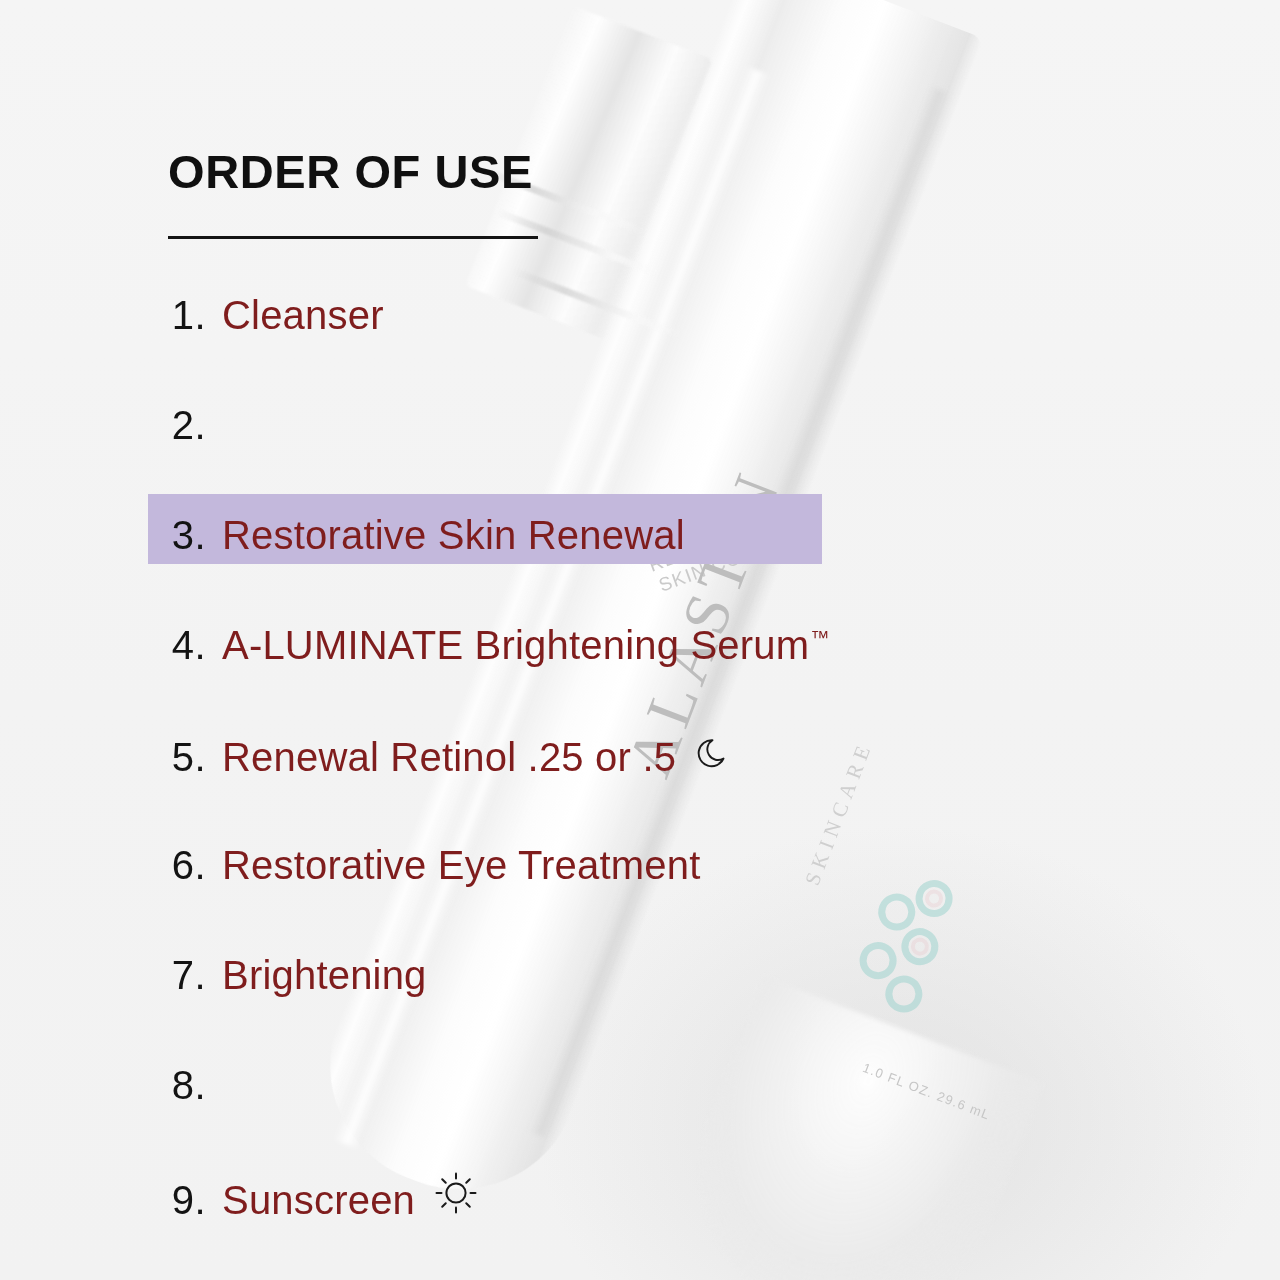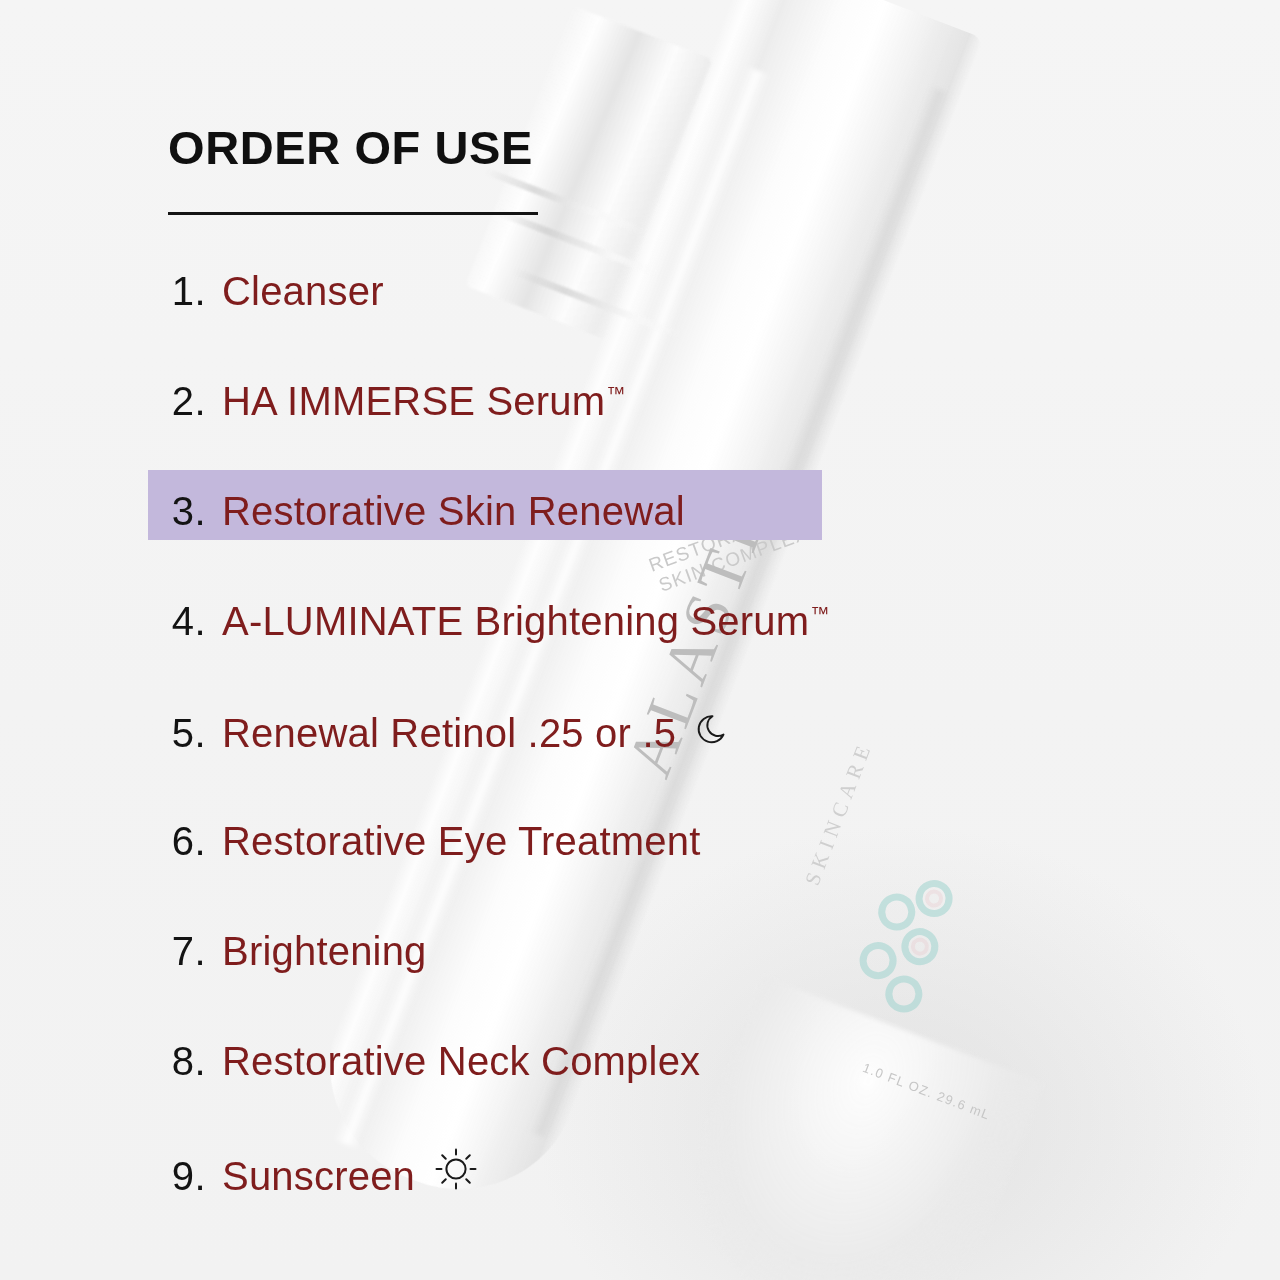--- a/index.html
+++ b/index.html
@@ -182,20 +182,21 @@
     left: 842px;
     top: 868px;
     transform: rotate(21deg);
     opacity: 0.55;
   }
 
   
   #content {
     position: absolute;
     inset: 0;
+    margin-top: 24px;
   }
 
   .page-title {
     position: absolute;
     left: 168px;
     top: 124px;
     font-size: 47px;
     font-weight: 700;
     letter-spacing: 0.6px;
     color: #101010;
@@ -324,21 +325,20 @@
 
   <li class="use-item">
         <span class="item-inner">
           <span class="item-index">1.</span>
           <span class="item-label"><span>Cleanser</span></span>
         </span>
       </li>
       <li class="use-item">
         <span class="item-inner">
           <span class="item-index">2.</span>
-          <span class="item-label"><span>HA IMMERSE Serum</span><sup class="tm">™</sup></span>
         </span>
       </li>
       <li class="use-item">
         <div class="item-highlight" style="background: rgb(195, 184, 220); width: 674px;"></div>
         <span class="item-inner">
           <span class="item-index">3.</span>
           <span class="item-label"><span>Restorative Skin Renewal</span></span>
         </span>
       </li>
       <li class="use-item">
@@ -366,21 +366,20 @@
       </li>
       <li class="use-item">
         <span class="item-inner">
           <span class="item-index">7.</span>
           <span class="item-label"><span>Brightening</span></span>
         </span>
       </li>
       <li class="use-item">
         <span class="item-inner">
           <span class="item-index">8.</span>
-          <span class="item-label"><span>Restorative Neck Complex</span></span>
         </span>
       </li>
       <li class="use-item">
         <span class="item-inner">
           <span class="item-index">9.</span>
           <span class="item-label"><span>Sunscreen</span></span>
           <span class="item-icon">
             <svg width="46" height="46" viewBox="0 0 46 46">
               <circle cx="23" cy="23" r="9.6" fill="none" stroke="#1a1a1a" stroke-width="2"></circle>
               <g stroke="#1a1a1a" stroke-width="2" stroke-linecap="round">

